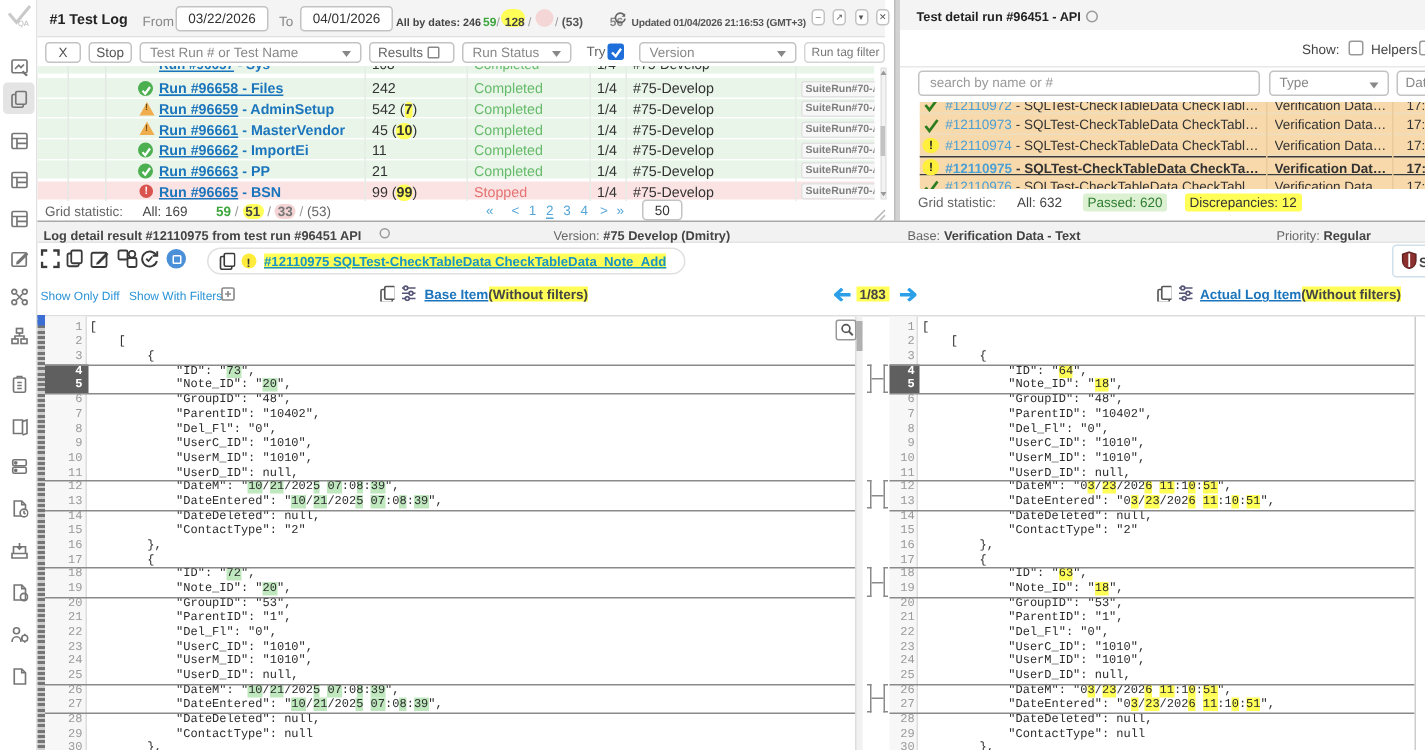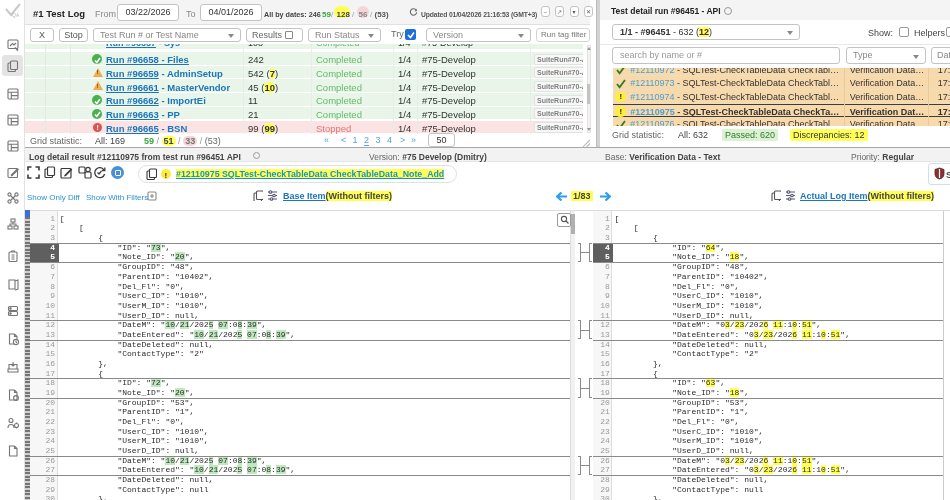--- a/index.html
+++ b/index.html
@@ -111,21 +111,21 @@
 <div class="btn" style="left:117px;top:4px;width:62px;height:17px;line-height:15px;color:#333;">03/22/2026</div>
 <div class="" style="position:absolute;left:186px;top:9px;"><span style="color:#888;">To</span></div>
 <div class="btn" style="left:200px;top:4px;width:62px;height:17px;line-height:15px;color:#333;">04/01/2026</div>
 <div class="" style="position:absolute;left:264px;top:8.5px;"><b style="color:#444;font-size:7.2px;">All by dates: 246</b></div>
 <div class="" style="position:absolute;left:322px;top:8.5px;"><b style="color:#3da63d;font-size:8px;">59</b></div>
 <div class="" style="position:absolute;left:331px;top:8.5px;"><span style="color:#999;font-size:8px;">/</span></div>
 <div class="abs" style="left:334px;top:6px;width:16px;height:12px;background:#ffff57;border-radius:7px;"></div>
 <div class="" style="position:absolute;left:336.5px;top:8.5px;"><b style="color:#444;font-size:8px;">128</b></div>
 <div class="" style="position:absolute;left:352px;top:8.5px;"><span style="color:#999;font-size:8px;">/</span></div>
 <div class="abs" style="left:356.5px;top:6px;width:12px;height:12px;background:#f4d6d6;border-radius:6px;"></div>
-<div class="" style="position:absolute;left:358.5px;top:8.5px;"><b style="color:#888;font-size:8px;">56</b></div>
+<div class="" style="position:absolute;left:358.5px;top:8.5px;"><b style="color:#888;font-size:8px;padding-left:48px;">56</b></div>
 <div class="" style="position:absolute;left:370px;top:8.5px;"><span style="color:#999;font-size:8px;">/</span></div>
 <div class="" style="position:absolute;left:374.5px;top:8.5px;"><b style="color:#555;font-size:8px;">(53)</b></div>
 <svg style="position:absolute;left:409px;top:7.5px" width="9" height="9" viewBox="0 0 9 9" fill="none" stroke="#757575" stroke-width="1.1">
       <path d="M7.2 2.2A3.2 3.2 0 1 0 7.7 4.4" stroke="#666" stroke-width="1.1"></path>
       <path d="M7.8 0.8v2.4H5.4" fill="#666" stroke="none"></path>
     </svg>
 <div class="" style="position:absolute;left:421px;top:9px;"><b style="color:#555;font-size:6.8px;letter-spacing:-0.15px;">Updated 01/04/2026 21:16:53 (GMT+3)</b></div>
 <div class="btn" style="left:541px;top:5.5px;width:9px;height:11px;line-height:10px;font-size:6px;">–</div>
 <div class="btn" style="left:555px;top:5.5px;width:9px;height:11px;line-height:10px;font-size:6px;">↗</div>
 <div class="btn" style="left:569.5px;top:5.5px;width:9px;height:11px;line-height:10px;font-size:6px;">▾</div>
@@ -242,21 +242,20 @@
 <div class="" style="position:absolute;left:400px;top:135px;"><span class="pag">&gt;</span></div>
 <div class="" style="position:absolute;left:411px;top:135px;"><span class="pag">»</span></div>
 <div class="btn" style="left:428px;top:132.5px;width:27px;height:14px;line-height:13px;color:#333;">50</div>
 <svg style="position:absolute;left:582px;top:139px" width="9" height="8" viewBox="0 0 9 8" fill="none" stroke="#757575" stroke-width="1.1">
       <path d="M8 1 1 8M8 4.5 4.5 8" stroke="#bbb"></path>
     </svg>
 <div class="abs" style="left:595.5px;top:0;width:4px;height:147px;background:#d2d2d2;border-left:1px solid #bdbdbd;"></div>
 <div class="abs" style="left:600px;top:0;width:350px;height:20px;background:#f4f4f4;"></div>
 <div class="" style="position:absolute;left:611px;top:6px;"><b style="font-size:8.5px;color:#222;">Test detail run #96451 - API</b></div>
 <div class="abs" style="left:724px;top:6.5px;width:8px;height:8px;border:1.3px solid #9a9a9a;border-radius:50%;"></div>
-<div class="combo" style="left:612px;top:24px;width:188px;height:16px;line-height:14px;padding-left:7px;color:#333;"><b>1/1 - #96451</b> - 632 (<b class="yl">12</b>)<span class="caret"></span></div>
 <div class="" style="position:absolute;left:868px;top:28px;"><span style="color:#444;">Show:</span></div>
 <div class="ck" style="left:899px;top:27px;"></div>
 <div class="" style="position:absolute;left:914px;top:28px;"><span style="color:#444;">Helpers</span></div>
 <div class="ck" style="left:946px;top:27px;"></div>
 <div class="abs" style="left:600px;top:43.5px;width:350px;height:1px;background:#e8e8e8;"></div>
 <div class="combo" style="left:612px;top:47px;width:228px;height:17px;line-height:15px;padding-left:7px;color:#999;">search by name or #</div>
 <div class="combo" style="left:846px;top:47px;width:80px;height:17px;line-height:15px;padding-left:6px;">Type<span class="caret"></span></div>
 <div class="combo" style="left:931px;top:47px;width:28px;height:17px;line-height:15px;padding-left:5px;">Date</div>
 <div class="abs" style="left:612.7px;top:68.4px;width:337.3px;height:57.4px;overflow:hidden;">
 <div class="abs" style="left:0;top:-5.5px;width:337.3px;height:13.6px;background:#f8d9ab;border-bottom:1px solid #eedec0;">

